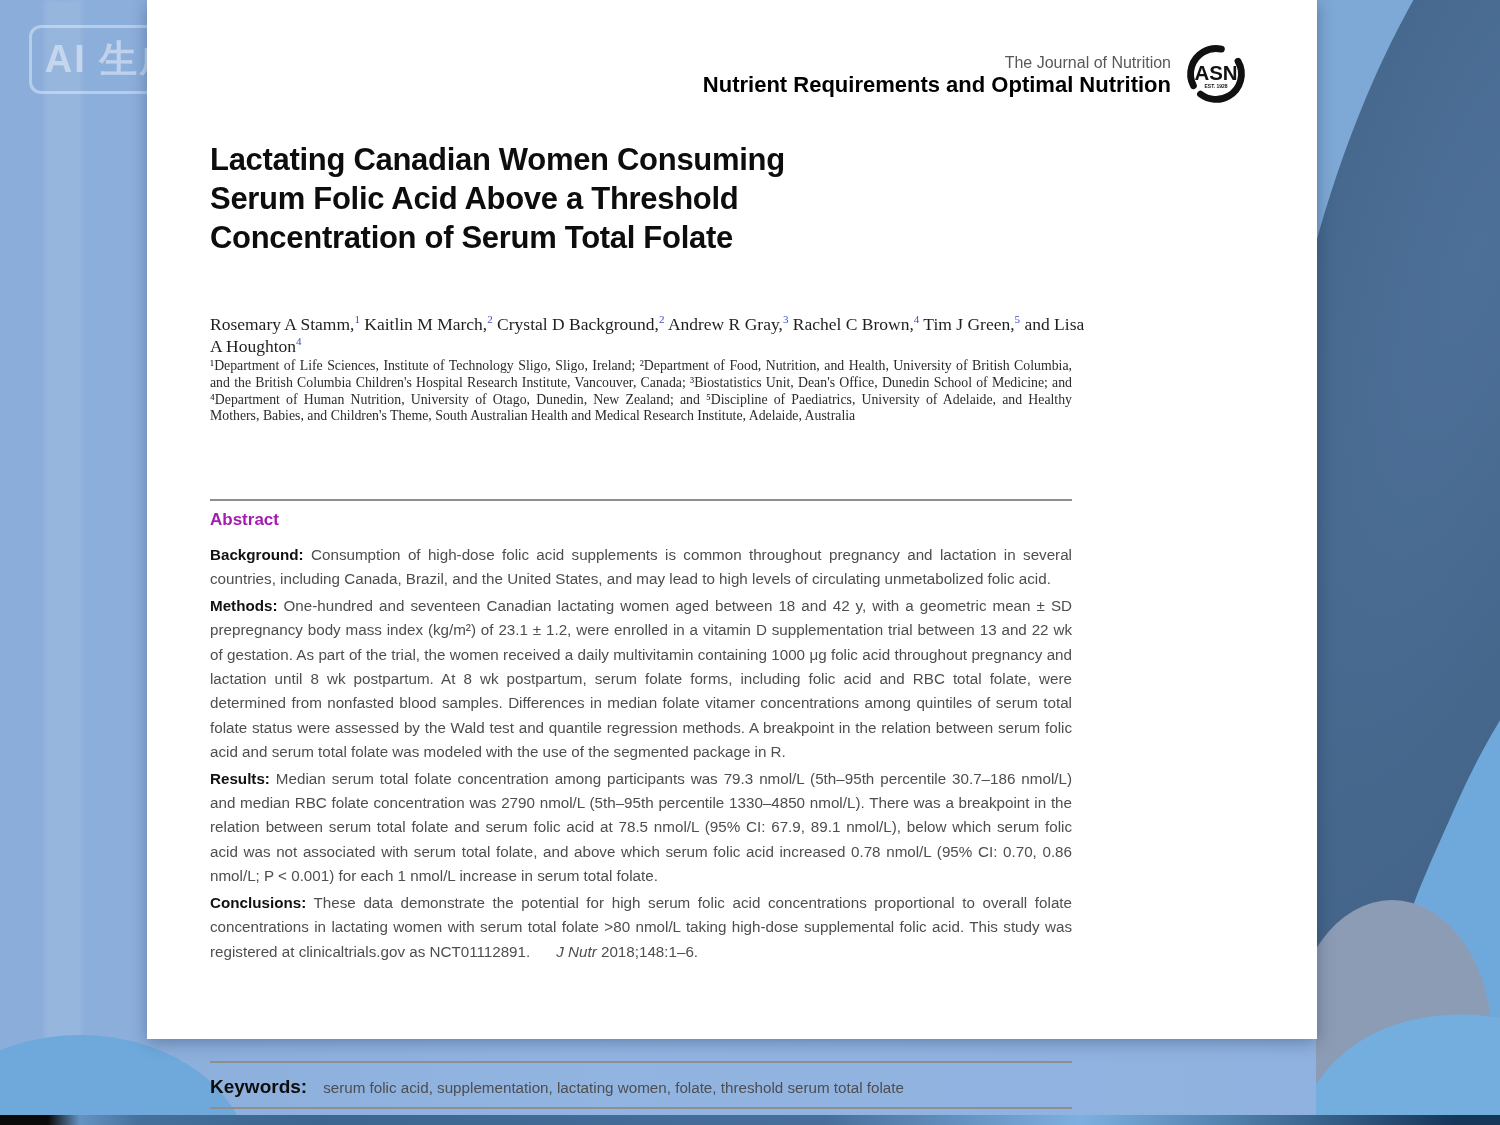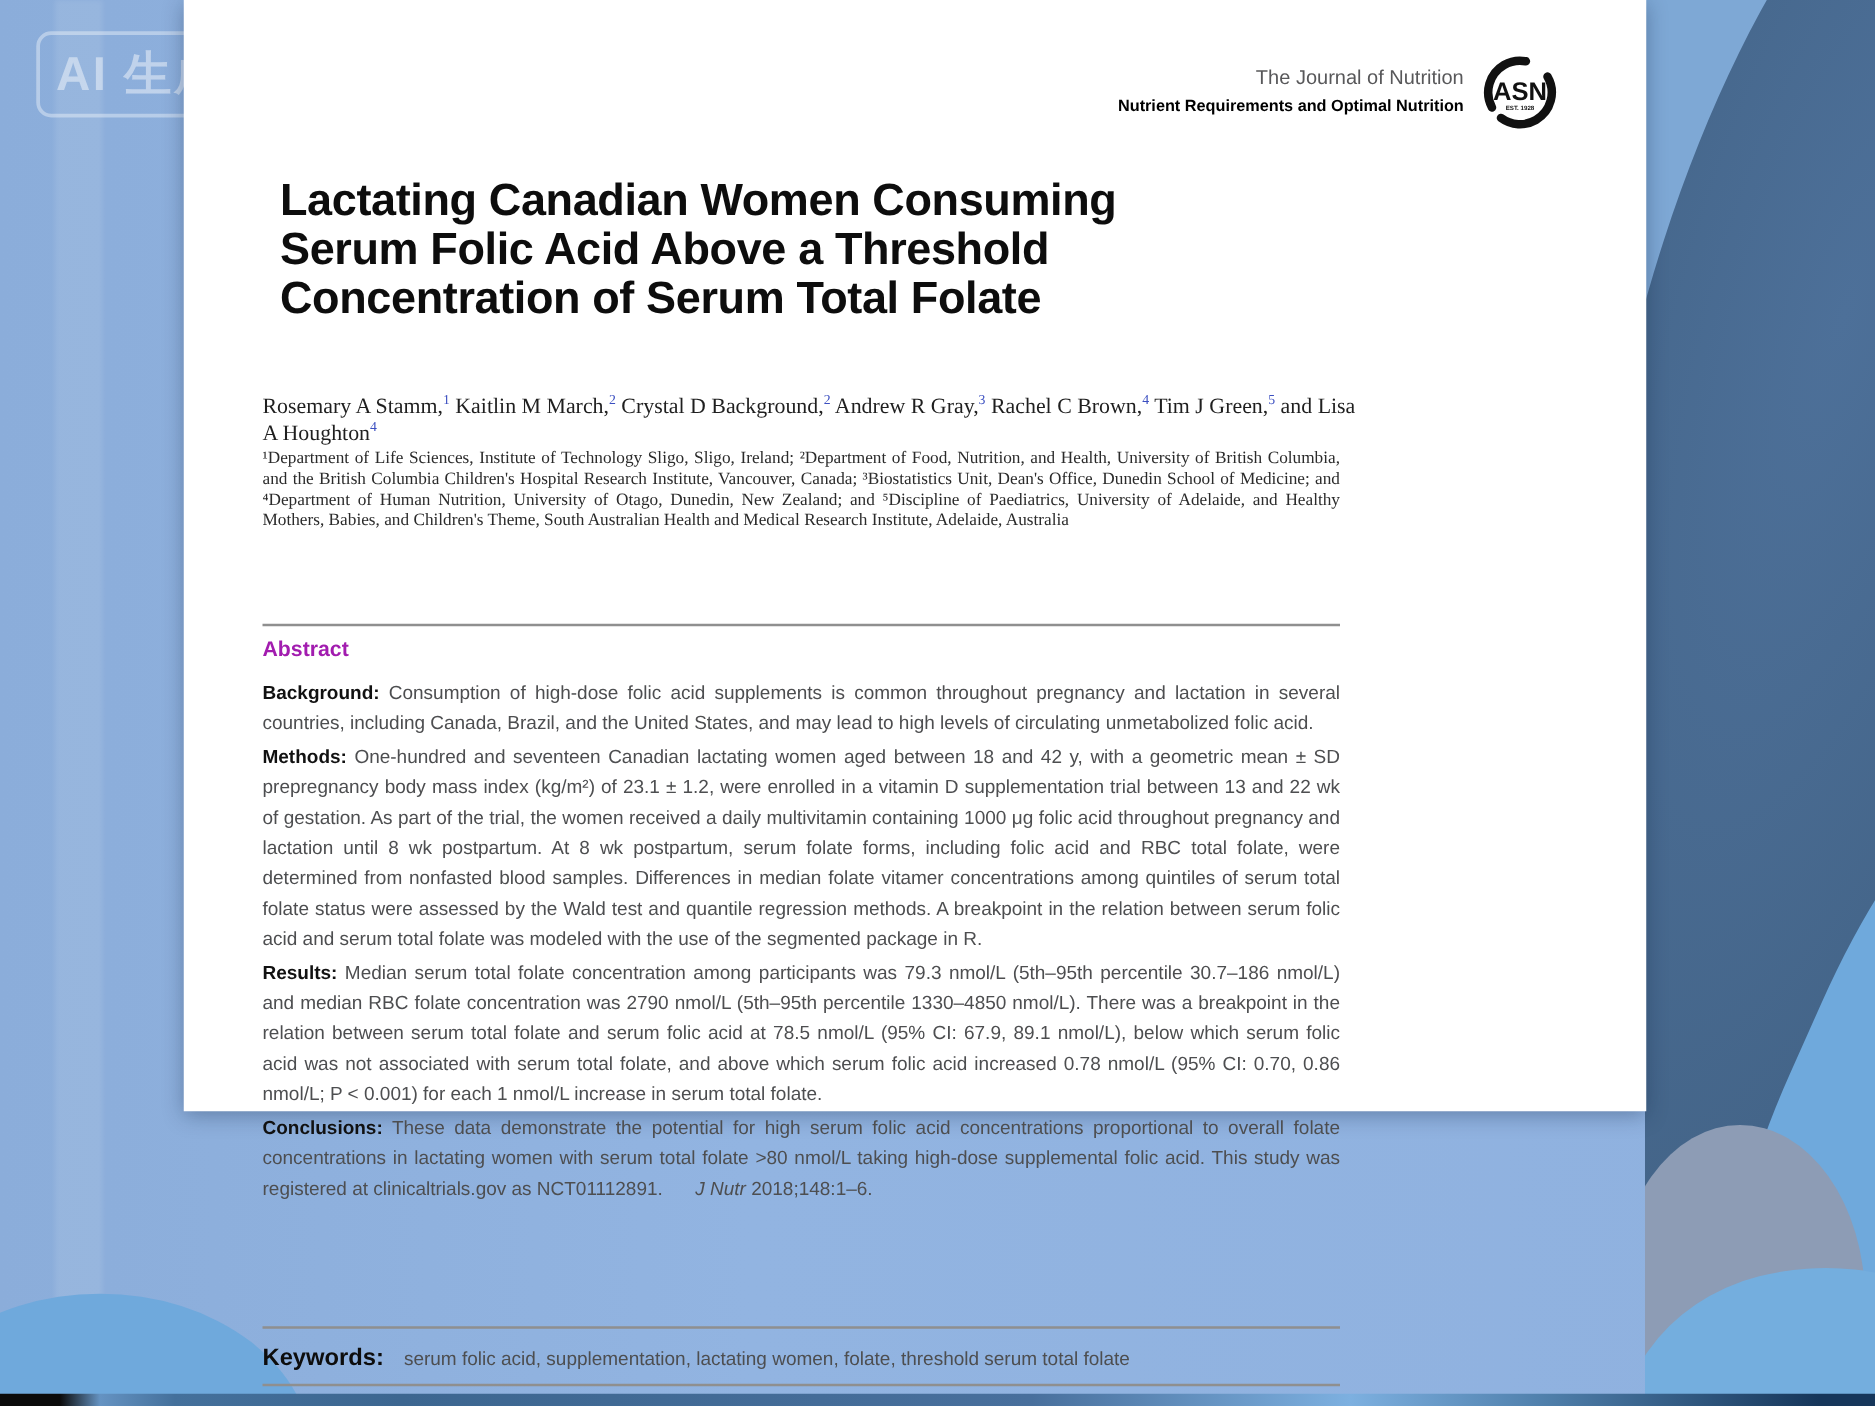--- a/index.html
+++ b/index.html
@@ -29,29 +29,29 @@
   .bottom-photo { position:absolute; left:0; top:1115px; width:1500px; height:10px;
     background:linear-gradient(90deg,#0b0b0b 0px,#0b0b0b 48px,#6593c2 80px,#44709b 140px,
       #3c6690 320px,#486f9c 55%,#7db0e0 72%,#5181ad 82%,#16365a 97%); }
   
   .watermark { position:absolute; left:29px; top:25px; width:160px; height:63px;
     border:3px solid rgba(255,255,255,0.38); border-radius:12px;
     display:flex; align-items:center; justify-content:center; }
   .watermark span { color:rgba(255,255,255,0.45); font-size:38px; font-weight:600;
     letter-spacing:2px; white-space:nowrap; }
   
-  .paper { position:absolute; left:147px; top:0; width:1170px; height:889px;
+  .paper { position:absolute; left:147px; top:0; width:1170px; height:1039px;
     background:#ffffff; box-shadow:0 3px 16px rgba(15,35,65,.35); }
   .jheader { position:absolute; top:42px; right:70px; display:flex; align-items:center; gap:14px; }
   .jheader-text { text-align:right; }
   .jname { font-size:16px; color:#58585a; line-height:22px; }
-  .jsection { font-size:13px; font-weight:bold; color:#000; line-height:22px; }
+  .jsection { font-size:22px; font-weight:bold; color:#000; line-height:22px; }
   .asn-logo { width:62px; height:64px; }
-  .article-title { position:absolute; left:77px; top:140px; white-space:nowrap;
-    font-weight:900; font-size:36px; line-height:39px; color:#0d0d0d; letter-spacing:-0.3px; }
+  .article-title { position:absolute; left:63px; top:140px; white-space:nowrap;
+    font-weight:900; font-size:31px; line-height:39px; color:#0d0d0d; letter-spacing:-0.3px; }
   .authors { position:absolute; left:63px; top:314px; width:880px;
     font-family:"Liberation Serif","DejaVu Serif",serif; font-size:17.5px;
     line-height:21.5px; color:#1f1f1f; }
   .authors sup { font-size:11px; color:#3a4ec0; line-height:0; }
   .affiliations { position:absolute; left:63px; top:358px; width:862px;
     font-family:"Liberation Serif","DejaVu Serif",serif; font-size:13.8px;
     line-height:16.8px; color:#2b2b2b; text-align:justify; }
   .rule { position:absolute; left:63px; width:862px; height:0; border-top:2px solid #8f8f8f; }
   .rule-1 { top:499px; } .rule-2 { top:1061px; } .rule-3 { top:1107px; }
   .abstract-heading { position:absolute; left:63px; top:510px; font-size:17px;

